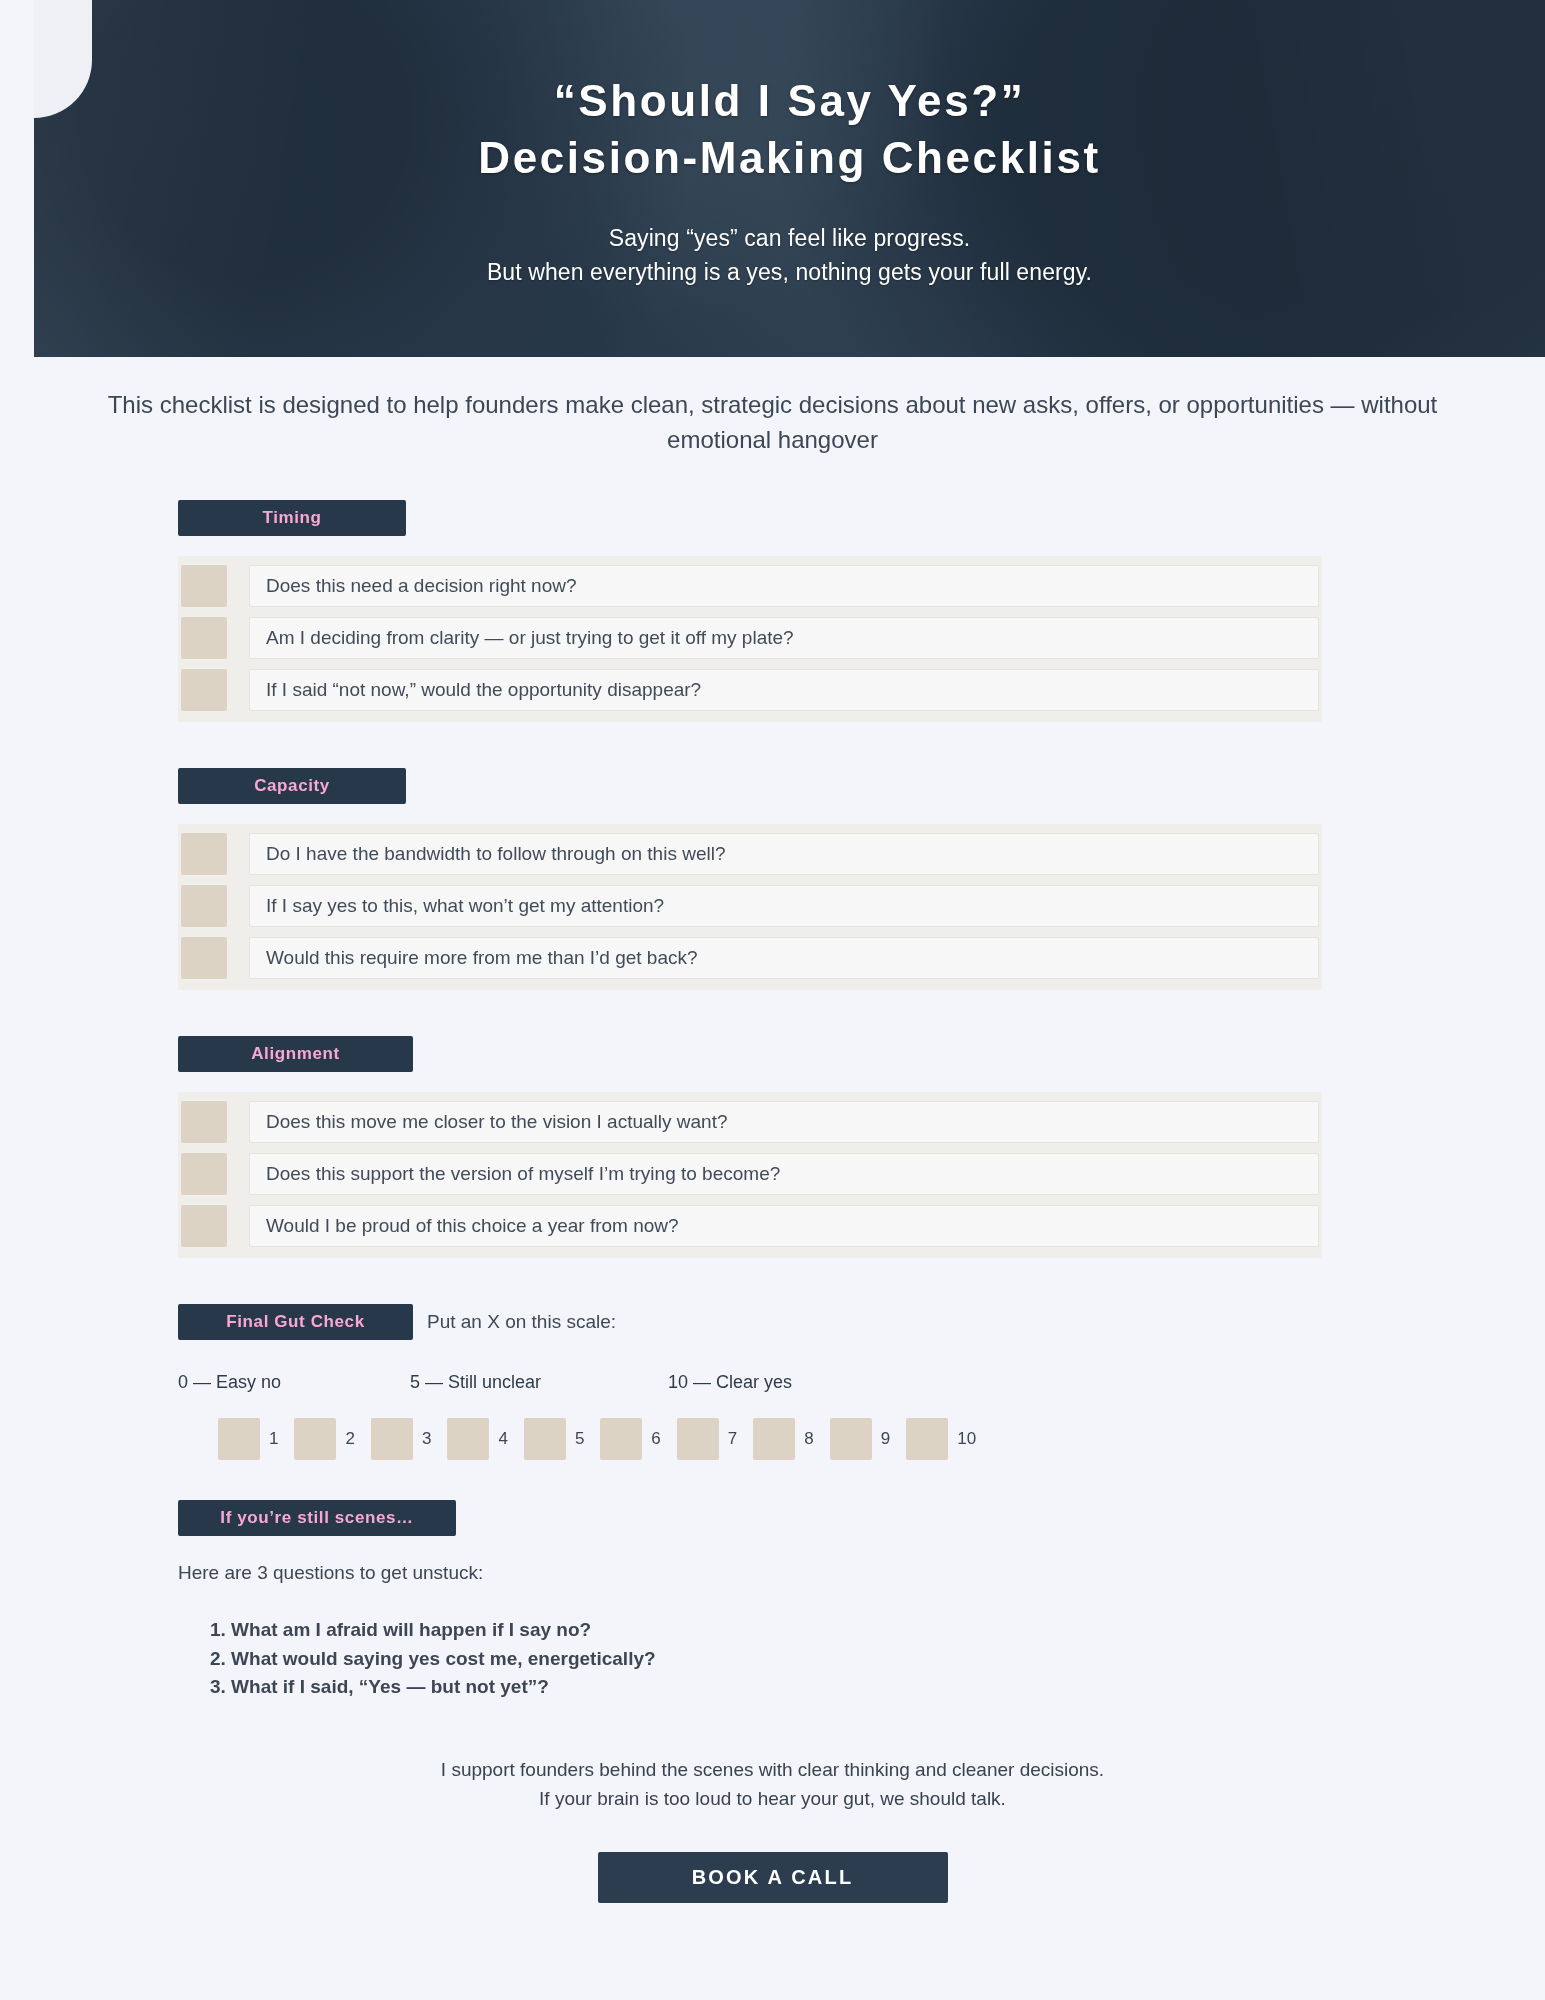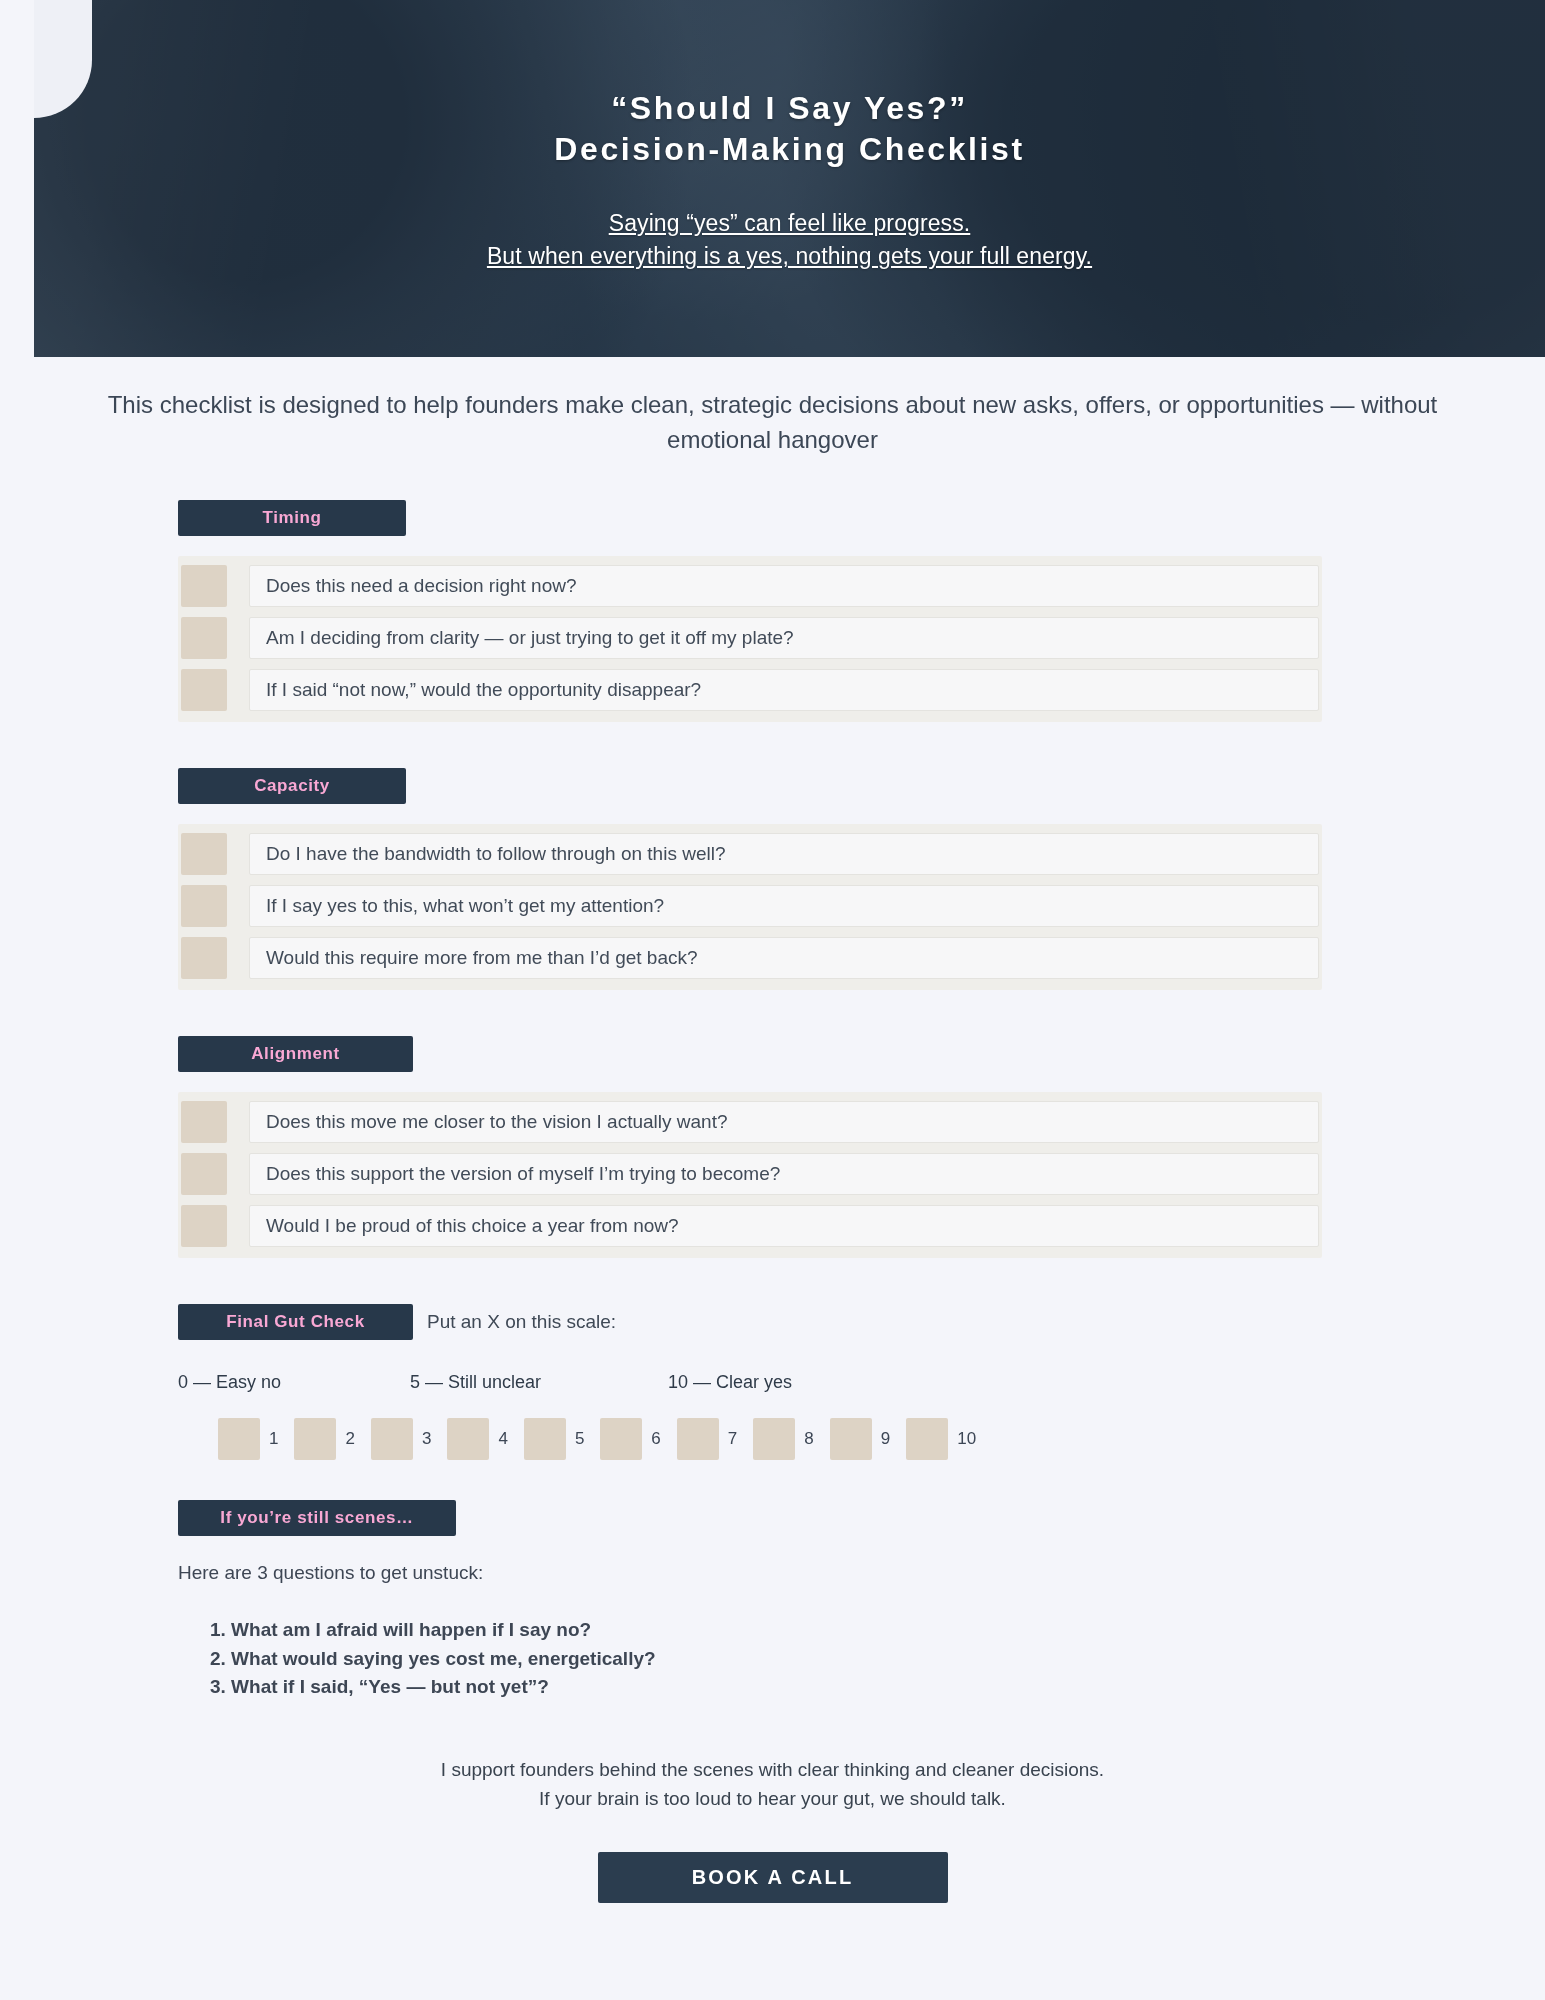--- a/index.html
+++ b/index.html
@@ -75,34 +75,33 @@
     display: flex;
     flex-direction: column;
     align-items: center;
     justify-content: center;
     padding-top: 4px;
     text-align: center;
     color: #ffffff;
   }
   .hero-title-l1,
   .hero-title-l2 {
-    font-size: 32px;
+    font-size: 44px;
     font-weight: bold;
     letter-spacing: 2.6px;
     line-height: 1.30;
     text-shadow: 0 1px 3px rgba(0,0,0,.35);
   }
   .hero-sub {
     margin-top: 36px;
     font-size: 23px;
     line-height: 1.45;
     font-weight: 400;
     letter-spacing: .1px;
     text-shadow: 0 1px 2px rgba(0,0,0,.3);
-    text-decoration: underline;
   }
 
   
   .intro {
     position: absolute;
     left: 60px;
     top: 388px;
     width: 1425px;
     text-align: center;
     font-size: 24px;

